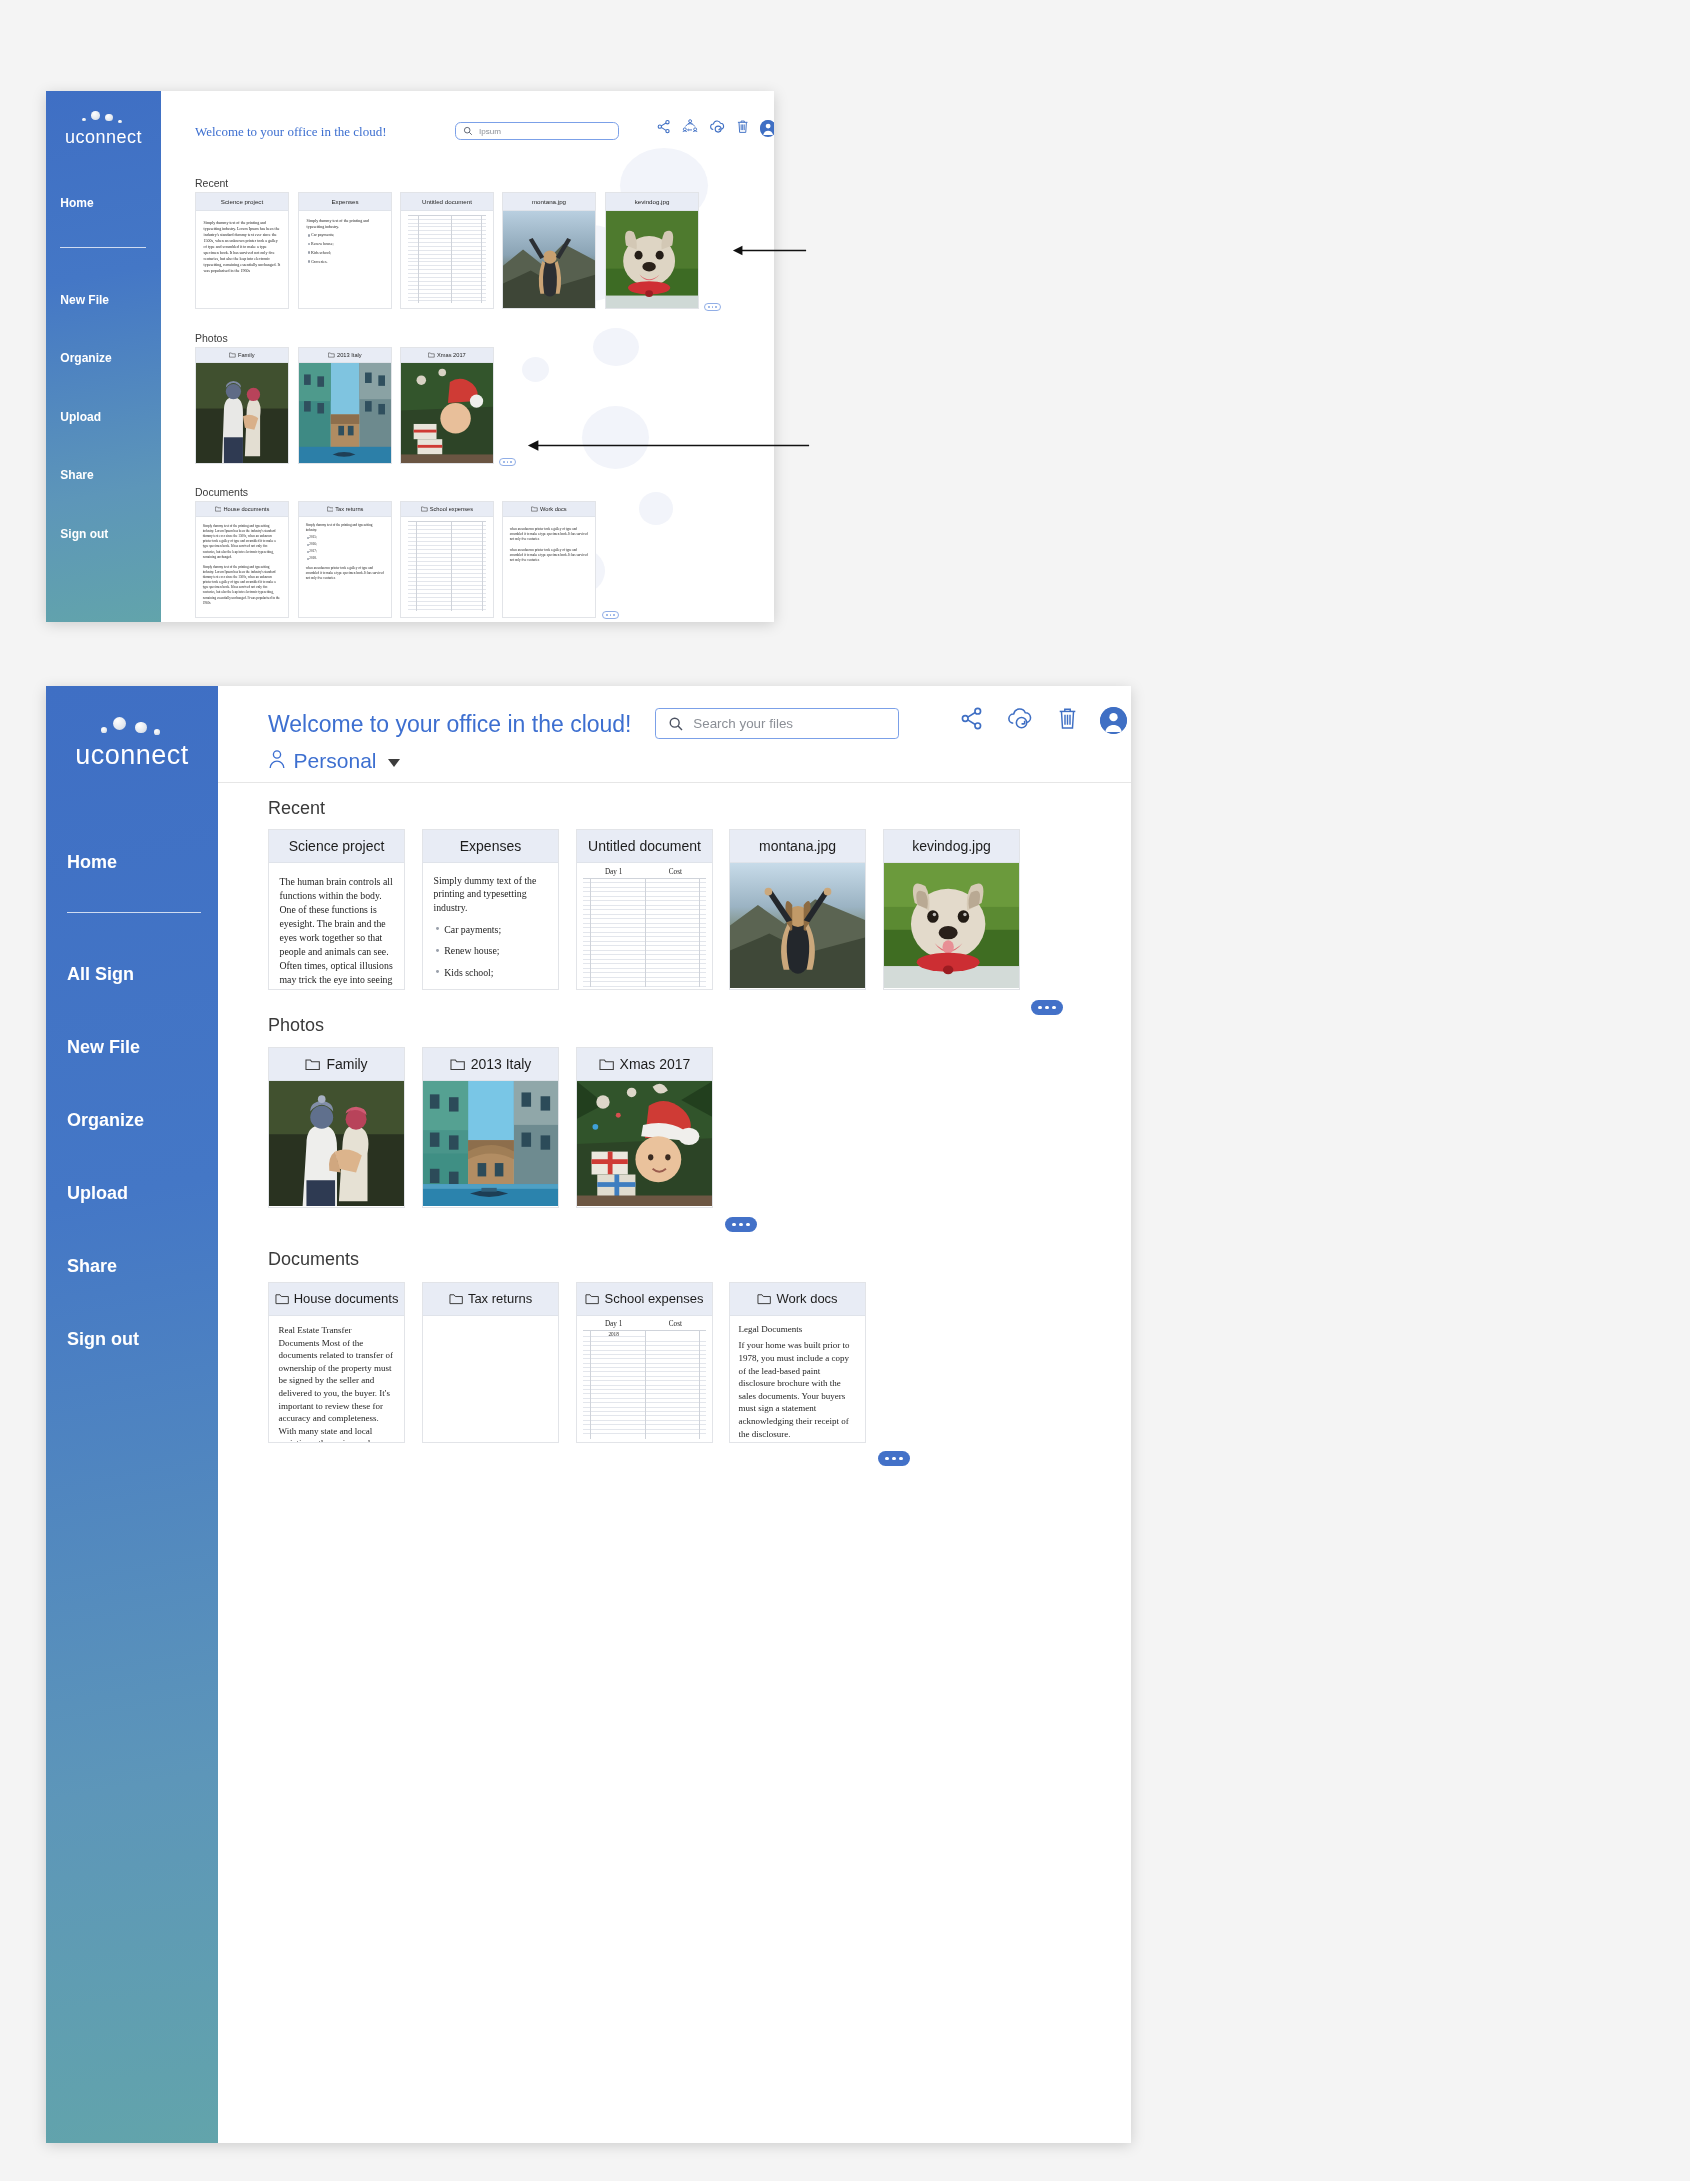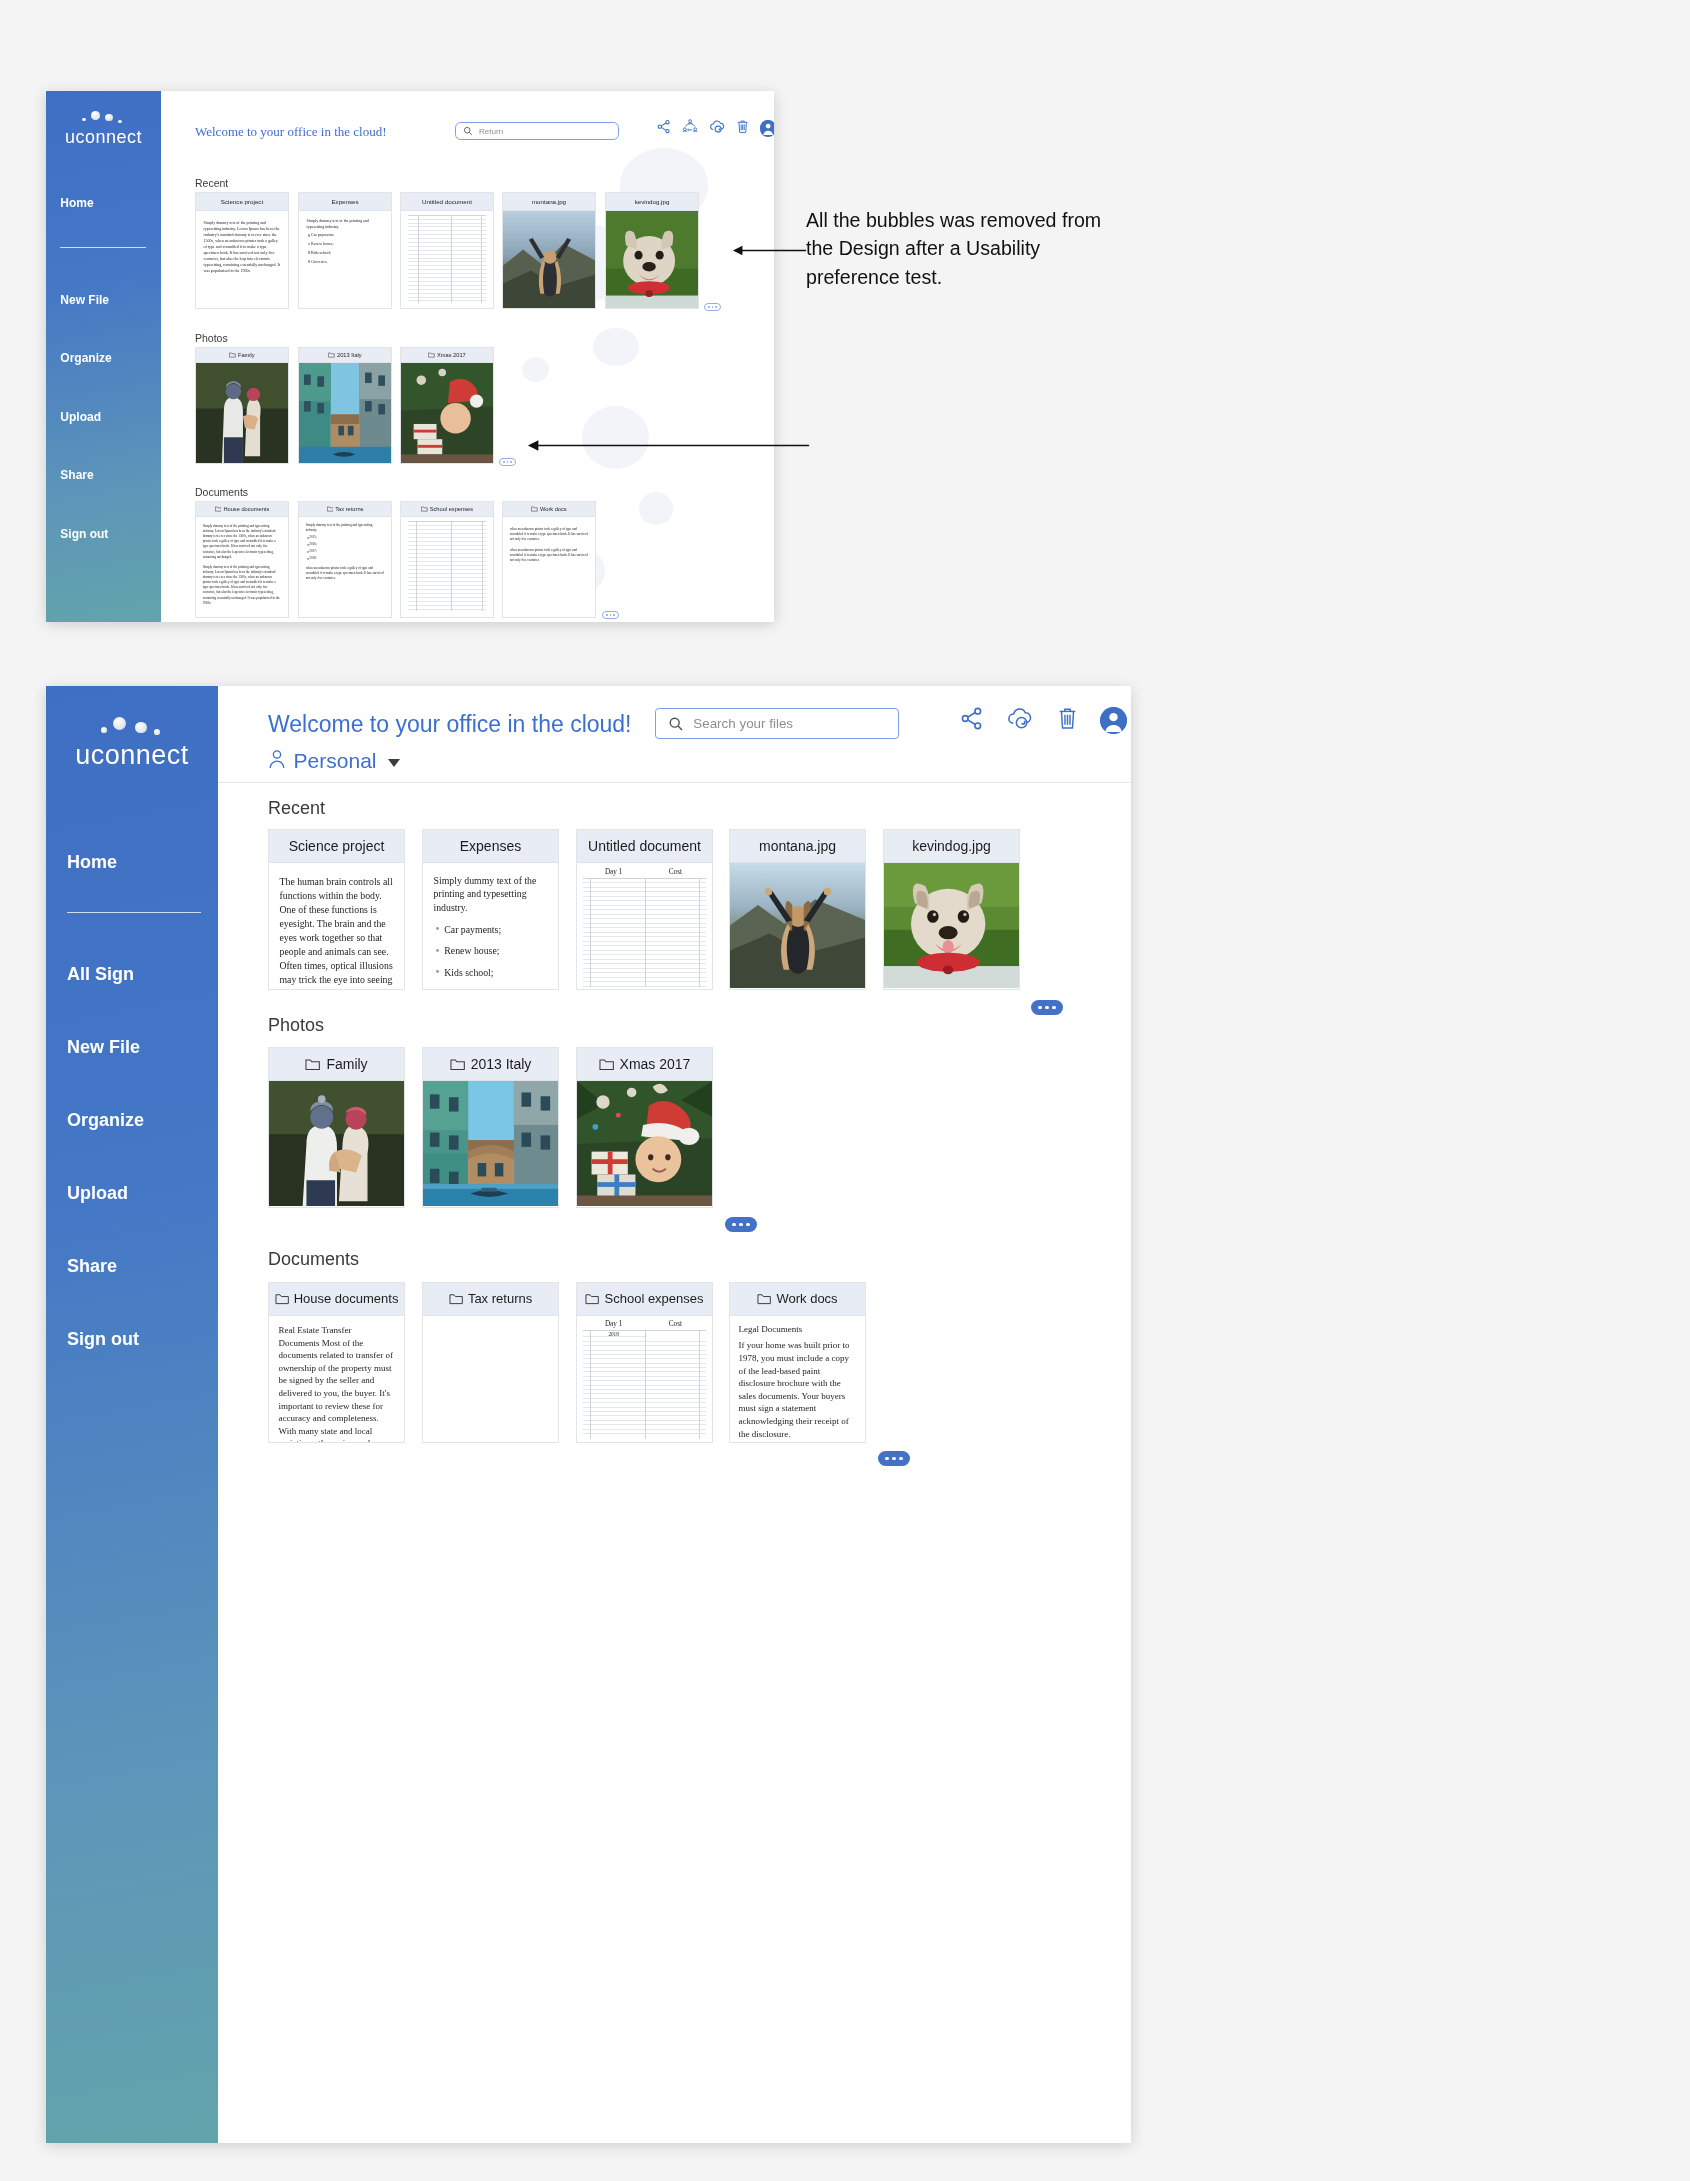--- a/index.html
+++ b/index.html
@@ -166,21 +166,21 @@
 
       <div class="welcome" style="position:absolute;left:34px;top:33px;font-size:13px;font-family:'Liberation Serif',serif;">Welcome to your office in the cloud!</div>
 
       <div class="searchbox" style="left:294px;top:31px;width:164px;height:18px;padding:0 6.7px;">
         <span class="search-icon">
           <svg width="9.6" height="9.6" viewBox="0 0 24 24" fill="none" stroke="#5b6270" stroke-width="2.4">
             <circle cx="10.5" cy="10.5" r="7"></circle>
               <line x1="15.8" y1="15.8" x2="22" y2="22"></line>
           </svg>
         </span>
-        <span class="ph" style="font-size:8.1px;margin-left:6.7px;">Return</span>
+        <span class="ph" style="font-size:8.1px;margin-left:6.7px;">Ipsum</span>
       </div>
 
       <div class="toolbar" style="left:495px;top:27px;gap:10.5px;">
         <span class="ico">
           <svg width="15.3" height="15.3" viewBox="0 0 24 24" fill="none" stroke="#3f6fc4" stroke-width="1.7">
             <circle cx="18" cy="5" r="2.6"></circle>
               <circle cx="6" cy="12" r="2.6"></circle>
               <circle cx="18" cy="19" r="2.6"></circle>
             <line x1="8.3" y1="10.8" x2="15.7" y2="6.2"></line>
               <line x1="8.3" y1="13.2" x2="15.7" y2="17.8"></line>
@@ -530,21 +530,20 @@
 
       <div class="dots light" style="left:441px;top:520px;width:17px;height:7.6px;gap:1.9px;">
         <i style="width:1.5px;height:1.5px;"></i>
           <i style="width:1.5px;height:1.5px;"></i>
           <i style="width:1.5px;height:1.5px;"></i>
       </div>
 
     </div>
   </div>
 
-  <div class="anno" style="left:806px;top:206px;width:296px;font-size:19.6px;line-height:1.45;">All the bubbles was removed from the Design after a Usability preference test.</div>
   <svg class="arrow" style="left:732px;top:241px;" width="76" height="19" viewBox="0 0 80 20">
     <line x1="78" y1="10" x2="6" y2="10" stroke="#111" stroke-width="1.6"></line>
     <path d="M1 10 L11 5 L11 15Z" fill="#111"></path>
   </svg>
 
   <svg class="arrow" style="left:525px;top:436px;" width="287" height="19" viewBox="0 0 300 20">
     <line x1="298" y1="10" x2="8" y2="10" stroke="#111" stroke-width="1.6"></line>
     <path d="M2 10 L13 4.5 L13 15.5Z" fill="#111"></path>
   </svg>
 

